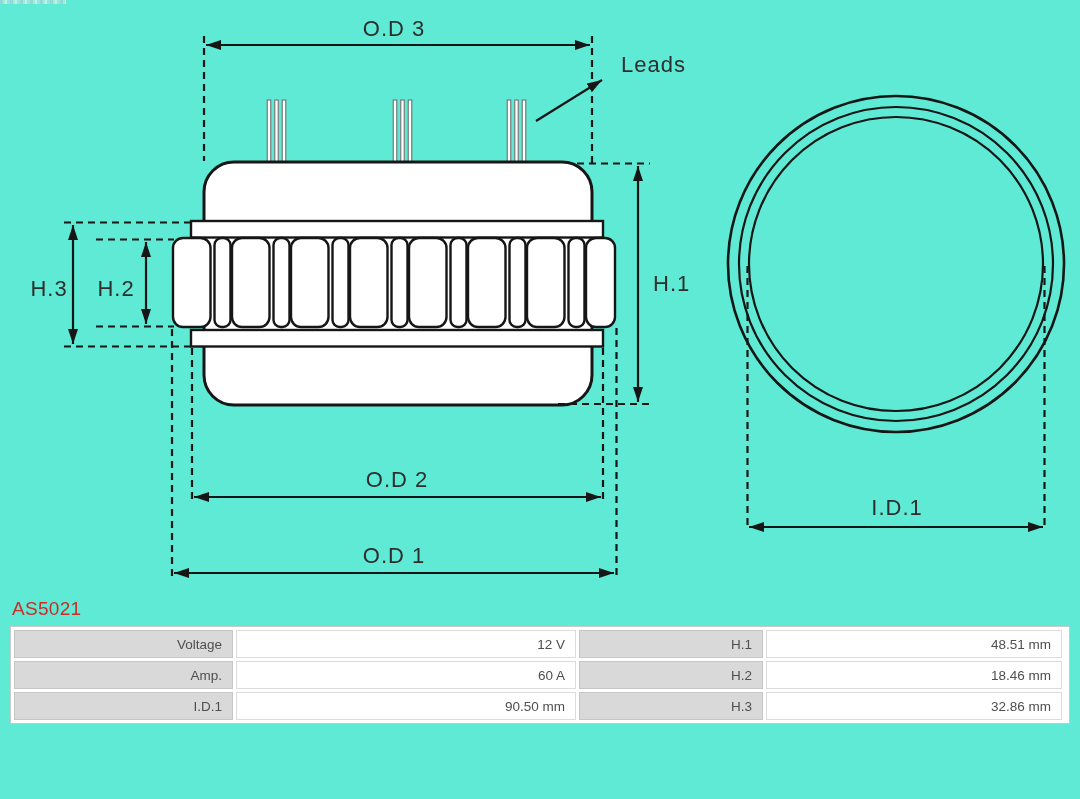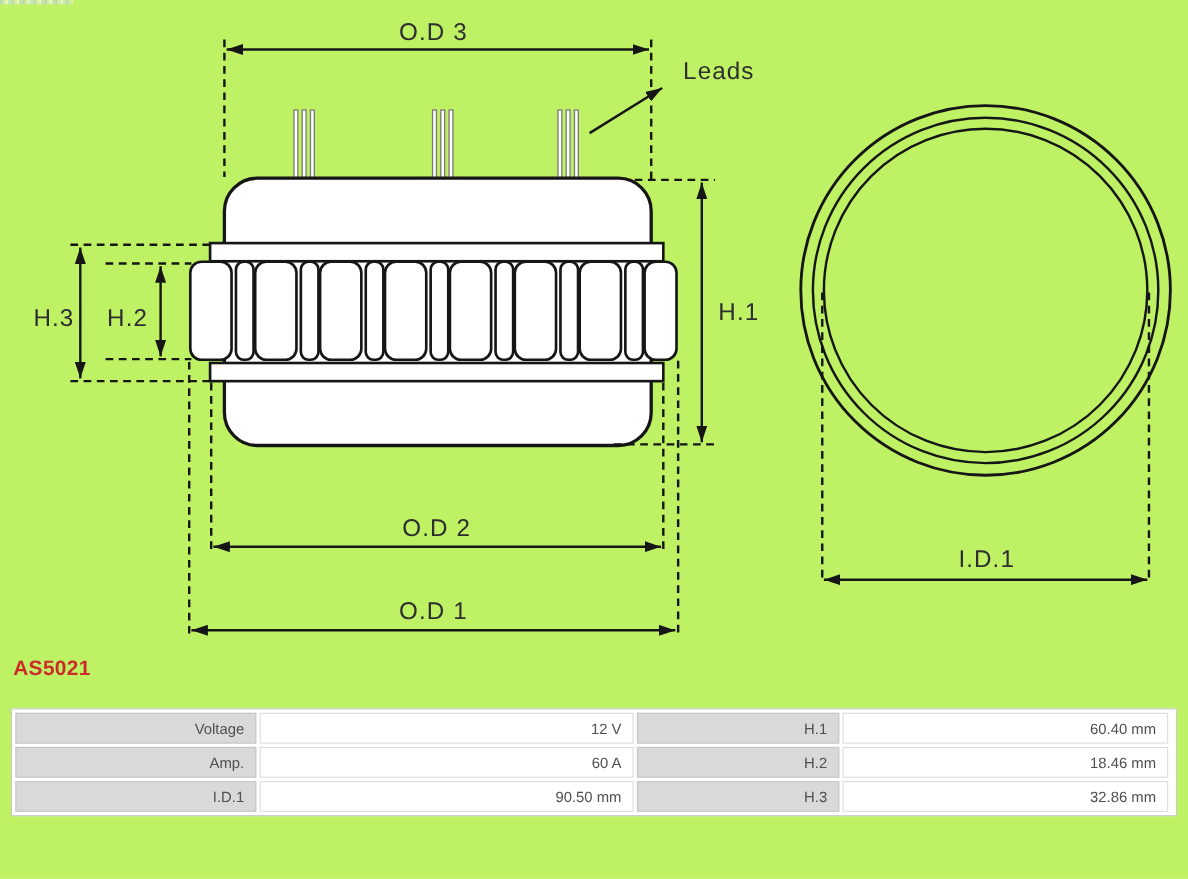--- a/index.html
+++ b/index.html
@@ -1,24 +1,24 @@
 <!DOCTYPE html>
 <html><head>
 <meta charset="utf-8">
 <style>
   html,body{margin:0;padding:0;background:#ffffff;width:1080px;height:799px;overflow:hidden;
     font-family:"Liberation Sans",sans-serif;}
-  .stage{position:relative;width:1080px;height:799px;background:#bef264;}
+  .stage{position:relative;width:1080px;height:799px;background:#5eead4;}
   .logo-fragment{position:absolute;left:0;top:0;width:66px;height:4px;opacity:.55;
     background:repeating-linear-gradient(90deg,#b9cbdd 0 3px,#efe6d2 3px 5px,#ffffff 5px 7px,#cfdded 7px 10px);}
   svg{position:absolute;left:0;top:0;}
   svg text{font-family:"Liberation Sans",sans-serif;font-size:22px;letter-spacing:1px;fill:#2e2e2e;}
   .part-number{position:absolute;left:12px;top:598px;font-size:19px;color:#cc2b29;
-    font-weight:700;letter-spacing:.3px;}
-  .spec-wrap{position:absolute;left:10px;top:644px;width:1058px;border:1px solid #c9c9c9;background:#fff;}
+    font-weight:400;letter-spacing:.3px;}
+  .spec-wrap{position:absolute;left:10px;top:626px;width:1058px;border:1px solid #c9c9c9;background:#fff;}
   table.spec{border-collapse:separate;border-spacing:3px;table-layout:fixed;width:1054px;}
   table.spec td{height:26px;font-size:13.5px;color:#4f4f4f;text-align:right;
     padding:0 10px 0 0;vertical-align:middle;overflow:hidden;white-space:nowrap;}
   table.spec td.lbl{background:#d9d9d9;border:1px solid #c6c6c6;}
   table.spec td.val{background:#ffffff;border:1px solid #dcdcdc;}
 </style>
 </head>
 <body>
 
 <div class="stage">
@@ -122,21 +122,21 @@
         <col style="width:219px">
           <col style="width:340px">
         <col style="width:184px">
           <col style="width:296px">
       </colgroup>
       <tbody>
           <tr>
             <td class="lbl">Voltage</td>
             <td class="val">12 V</td>
             <td class="lbl">H.1</td>
-            <td class="val">60.40 mm</td>
+            <td class="val">48.51 mm</td>
           </tr>
           <tr>
             <td class="lbl">Amp.</td>
             <td class="val">60 A</td>
             <td class="lbl">H.2</td>
             <td class="val">18.46 mm</td>
           </tr>
           <tr>
             <td class="lbl">I.D.1</td>
             <td class="val">90.50 mm</td>

